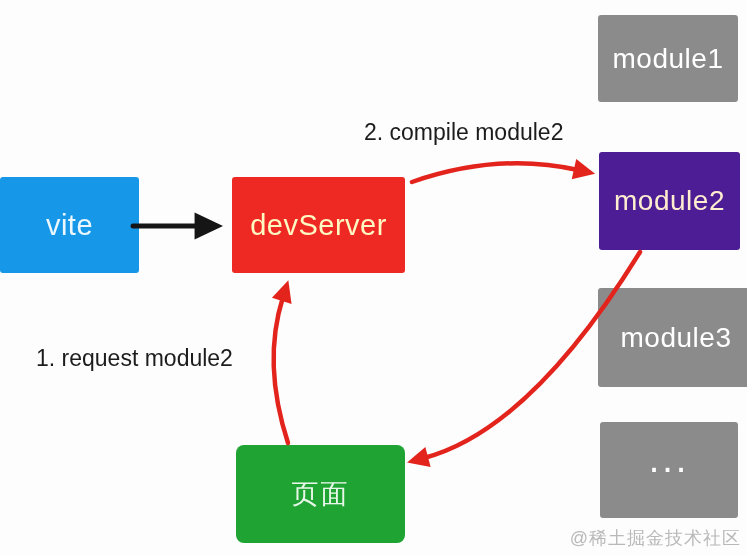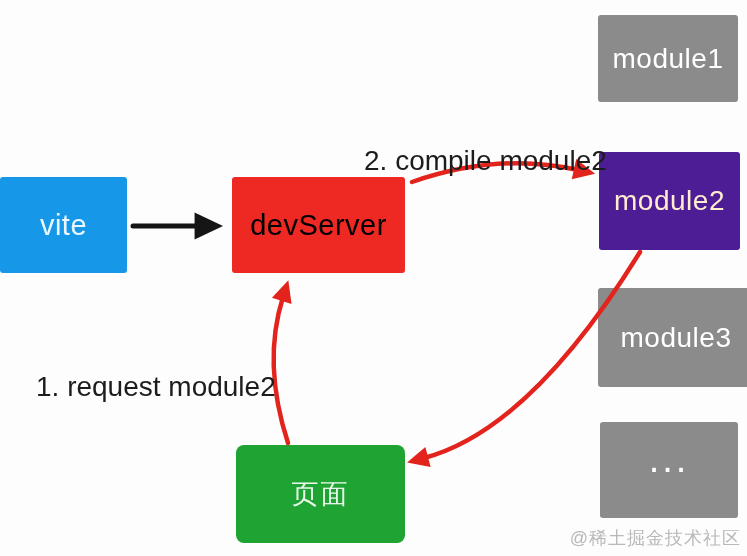--- a/index.html
+++ b/index.html
@@ -11,36 +11,35 @@
     font-family:"Liberation Sans","DejaVu Sans",sans-serif;
   }
   .node{
     position:absolute;
     display:flex;align-items:center;justify-content:center;
     border-radius:3px;
     z-index:1;
     letter-spacing:0.5px;
   }
   .node span{display:block;}
-  #node-vite      {left:0px;  top:177px;width:127px;height:96px;background:#1697e8;color:#eaf7ff;font-size:29px;}
-  #node-devserver {left:232px;top:177px;width:173px;height:96px;background:#ee2823;color:#000000;font-size:29px;}
+  #node-vite      {left:0px;  top:177px;width:139px;height:96px;background:#1697e8;color:#eaf7ff;font-size:29px;}
+  #node-devserver {left:232px;top:177px;width:173px;height:96px;background:#ee2823;color:#fef9c3;font-size:29px;}
   #node-module1   {left:598px;top:15px; width:140px;height:87px;background:#8b8b8b;color:#ffffff;font-size:28px;}
   #node-module2   {left:599px;top:152px;width:141px;height:98px;background:#4c1d95;color:#ffedd0;font-size:28px;}
   #node-module3   {left:598px;top:288px;width:156px;height:99px;background:#8b8b8b;color:#ffffff;font-size:28px;}
   #node-more      {left:600px;top:422px;width:138px;height:96px;background:#8b8b8b;color:#ffffff;font-size:38px;}
   #node-more span {transform:translateY(-11px);letter-spacing:3px;}
   #node-page      {left:236px;top:445px;width:169px;height:98px;background:#1fa433;color:#e8f7e9;font-size:27px;letter-spacing:2px;border-radius:8px;}
 
   .edge-label{
     position:absolute;
     color:#1c1c1c;
-    font-size:28px;
+    font-size:23px;
     z-index:4;
     white-space:nowrap;
-    margin-top:26px;
   }
   #label-step2{left:364px;top:119px;}
   #label-step3{left:353px;top:321px;}
   #label-step1{left:36px; top:345px;}
 
   #arrow-layer{
     position:absolute;left:0;top:0;z-index:3;
     pointer-events:none;
   }
   #watermark{

